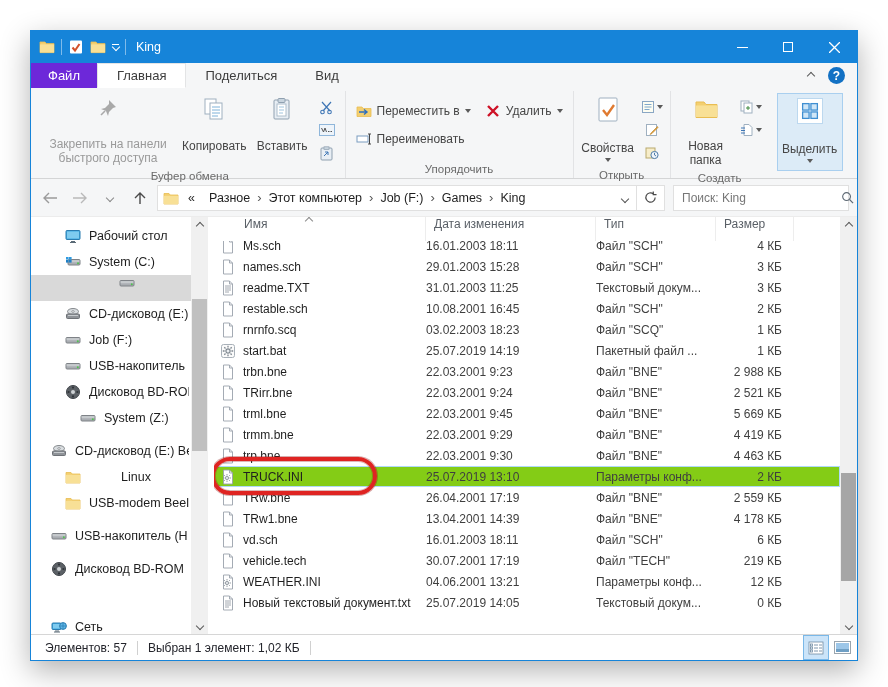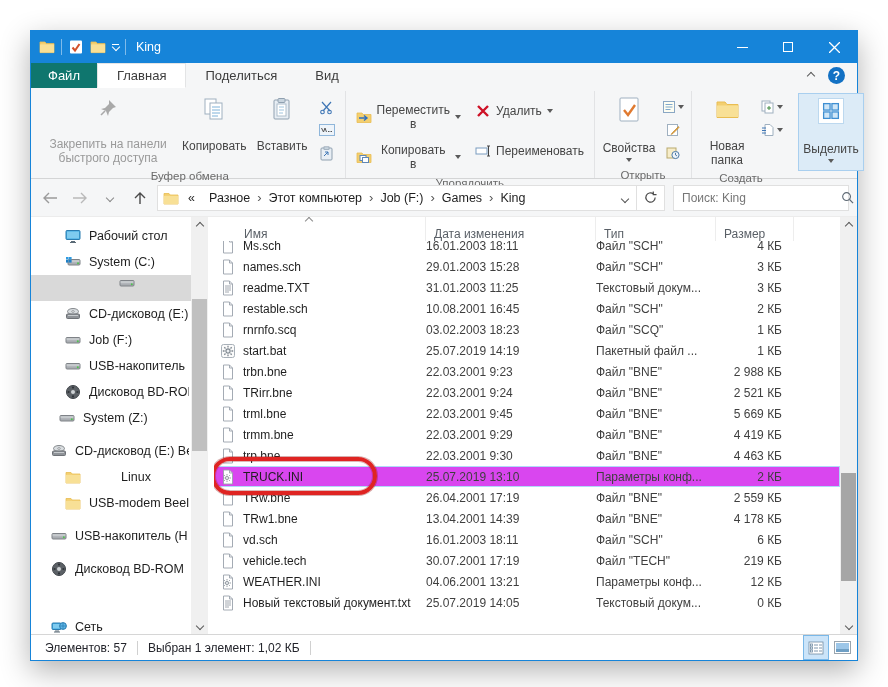--- a/index.html
+++ b/index.html
@@ -15,21 +15,21 @@
   .title-text { margin-left:10px; font-size:12.5px; }
   .win-controls { margin-left:auto; display:flex; height:100%; }
   .wc { width:46px; height:100%; display:flex; align-items:center; justify-content:center; cursor:default; }
   .wc-min { width:11px; height:0; border-top:1px solid #fff; }
   .wc-max { width:10px; height:10px; border:1px solid #fff; }
   .wc-close svg { display:block; }
 
   
   .tabstrip { height:26px; background:#f5f6f7; display:flex; align-items:stretch; border-bottom:1px solid #f5f6f7; flex:0 0 auto; }
   .tab { padding:0 19px; display:flex; align-items:center; font-size:13px; color:#3c3c3c; cursor:default; }
-  .tab.file { background:#0f766e; color:#fff; padding:0 17px; }
+  .tab.file { background:#6d28d9; color:#fff; padding:0 17px; }
   .tab.active { background:#fff; border:1px solid #e3e4e5; border-bottom-color:#fff; }
   .tabstrip-right { margin-left:auto; display:flex; align-items:center; gap:14px; padding-right:12px; }
   .help-badge { width:17px; height:17px; border-radius:50%; background:#1271c4; color:#fff; font-size:12px; font-weight:bold; display:flex; align-items:center; justify-content:center; }
 
   
   .ribbon { height:90px; background:#f5f6f7; border-bottom:1px solid #d4d5d6; display:flex; padding:2px 0 0 4px; flex:0 0 auto; }
   .rb-group { display:flex; flex-direction:column; padding:2px 4px 0 4px; position:relative; }
   .rb-group + .rb-group { border-left:1px solid #e2e3e5; }
   .rb-body { display:flex; flex:1; align-items:flex-start; }
   .rb-label { text-align:center; font-size:11.5px; color:#6a6a6a; padding:2px 4px 3px; }
@@ -69,27 +69,27 @@
 
   .vscroll { width:17px; flex:0 0 auto; background:#f0f0f0; position:relative; }
   .vs-arrow { position:absolute; left:0; width:17px; height:17px; display:flex; align-items:center; justify-content:center; color:#5a5a5a; }
   .vs-up { top:0; } .vs-down { bottom:0; }
   .vs-thumb { position:absolute; left:1px; width:15px; background:#c0c0c0; }
   .filescroll .vs-thumb { background:#a6a6a6; }
 
   .filegap { width:6px; flex:0 0 auto; }
   .filearea { flex:1; position:relative; overflow:hidden; display:flex; flex-direction:column; }
   .fhead { display:grid; grid-template-columns:212px 170px 120px 78px; height:24px; font-size:12px; color:#595f66; flex:0 0 auto; position:relative; }
-  .fhead-cell { display:flex; align-items:flex-end; border-right:1px solid #ededed; padding-left:8px; position:relative; cursor:default; }
+  .fhead-cell { display:flex; align-items:flex-start; border-right:1px solid #ededed; padding-left:8px; position:relative; cursor:default; }
   .fhead-cell:first-child { padding-left:30px; }
   .sort-caret { position:absolute; left:92px; top:1px; }
   .rows { position:relative; flex:1; overflow:hidden; }
   .frow { display:grid; grid-template-columns:212px 170px 120px 78px; height:21px; font-size:12px; color:#1f1f1f; align-items:center; cursor:default; }
   .frow.partial { margin-top:-6px; }
-  .frow.sel { background:#d946ef; outline:1px solid #b0d9f8; outline-offset:-1px; }
+  .frow.sel { background:#84cc16; outline:1px solid #b0d9f8; outline-offset:-1px; }
   .fcell-name { display:flex; align-items:center; gap:7px; padding-left:6px; overflow:hidden; white-space:nowrap; }
   .fcell { color:#3f3f3f; overflow:hidden; white-space:nowrap; }
   .fcell.size { text-align:right; padding-right:12px; }
   .red-oval { position:absolute; left:-3px; top:216px; width:166px; height:38px;
     border:4px solid #df2422; border-radius:19px; z-index:5;
     box-shadow:0 0 0 1px rgba(140,20,20,.35), inset 0 0 0 1px rgba(140,20,20,.30); }
 
   
   .statusbar { height:26px; border-top:1px solid #d6d6d6; background:#fff; display:flex; align-items:center; font-size:12px; color:#23242b; padding:0 2px 0 14px; flex:0 0 auto; }
   .sb-div { width:1px; height:14px; background:#d0d0d0; margin:0 10px; }
@@ -242,31 +242,20 @@
           <span>Переместить в</span>
             <span class="tri"></span>
         </button>
         <button class="rb-med">
           <span class="ico">
               <svg viewBox="0 0 16 16">
                 <path d="M3 3l10 10M13 3L3 13" stroke="#ce1126" stroke-width="2.4"></path>
               </svg>
             </span>
           <span>Удалить</span>
-            <span class="tri"></span>
-        </button>
-        <button class="rb-med">
-          <span class="ico">
-              <svg viewBox="0 0 16 16">
-                <path d="M1 4h5l1.2 1.5H15v8H1z" fill="#f3cf70" stroke="#e9bd52" stroke-width=".8"></path>
-                <rect x="4" y="6.5" width="6" height="5" fill="#fff" stroke="#5f87b5"></rect>
-                <rect x="6.5" y="8.5" width="6" height="5" fill="#fff" stroke="#5f87b5"></rect>
-              </svg>
-            </span>
-          <span>Копировать в</span>
             <span class="tri"></span>
         </button>
         <button class="rb-med">
           <span class="ico">
               <svg viewBox="0 0 16 16">
                 <rect x="1" y="5" width="11" height="6" fill="#fff" stroke="#7a9cc0"></rect>
                 <path d="M13.5 3v10M12 3h3M12 13h3" stroke="#444" fill="none"></path>
               </svg>
             </span>
           <span>Переименовать</span>
@@ -510,21 +499,21 @@
               <g fill="#2f3439">
                 <circle cx="8" cy="3.6" r="1.1"></circle>
                 <circle cx="12.4" cy="8" r="1.1"></circle>
                 <circle cx="8" cy="12.4" r="1.1"></circle>
                 <circle cx="3.6" cy="8" r="1.1"></circle>
               </g>
             </svg>
           </span>
           <span class="sb-label">Дисковод BD-ROM</span>
         </div>
-        <div class="sb-item" style="padding-left: 28px;">
+        <div class="sb-item" style="padding-left: 49px;">
           <span class="ico">
             <svg viewBox="0 0 16 16">
               <rect x="1" y="5.5" width="14" height="5.5" rx="1" fill="#a9adb2" stroke="#7e8287"></rect>
               <rect x="1.6" y="6.1" width="12.8" height="2.2" fill="#c6cacd"></rect>
               <circle cx="12.8" cy="9.3" r="1" fill="#4fc24f"></circle>
             </svg>
           </span>
           <span class="sb-label">System (Z:)</span>
         </div>
         <div class="sb-item sect" style="padding-left: 20px;">

